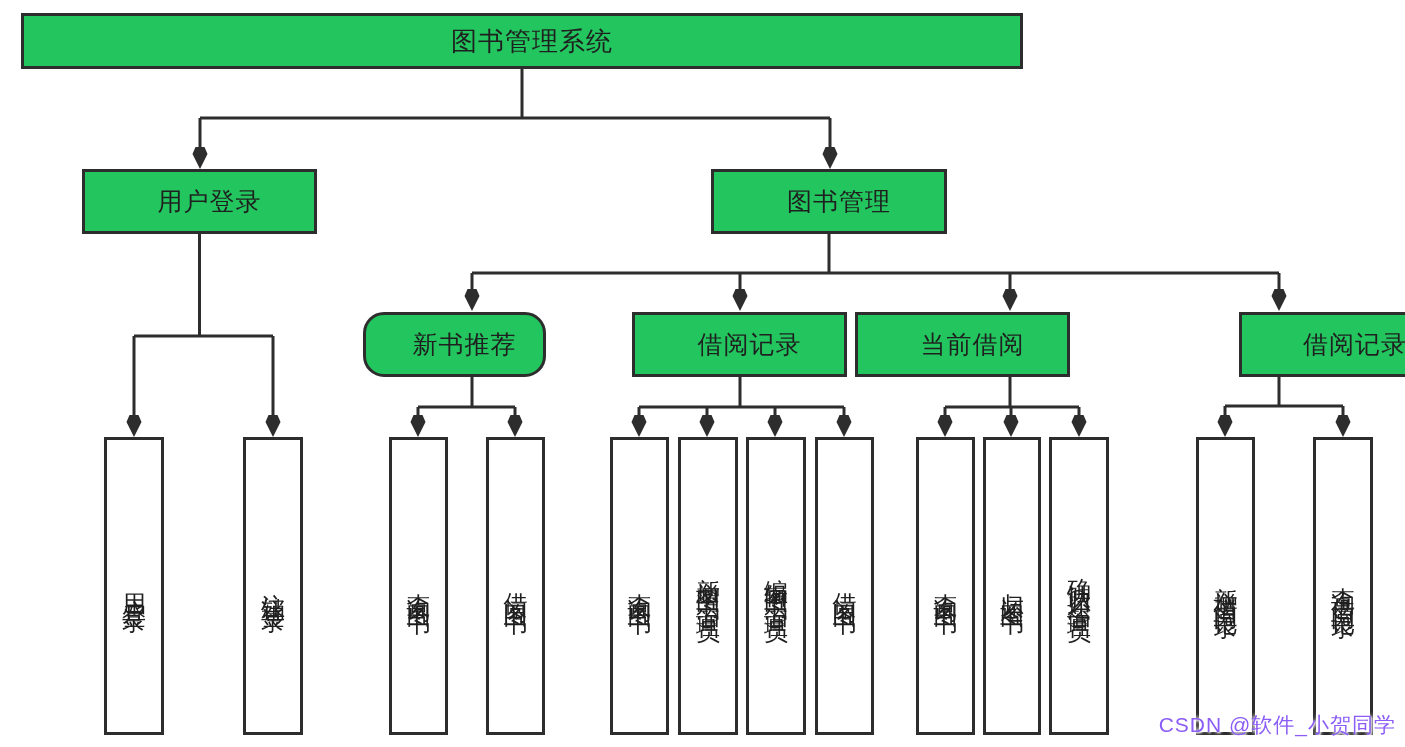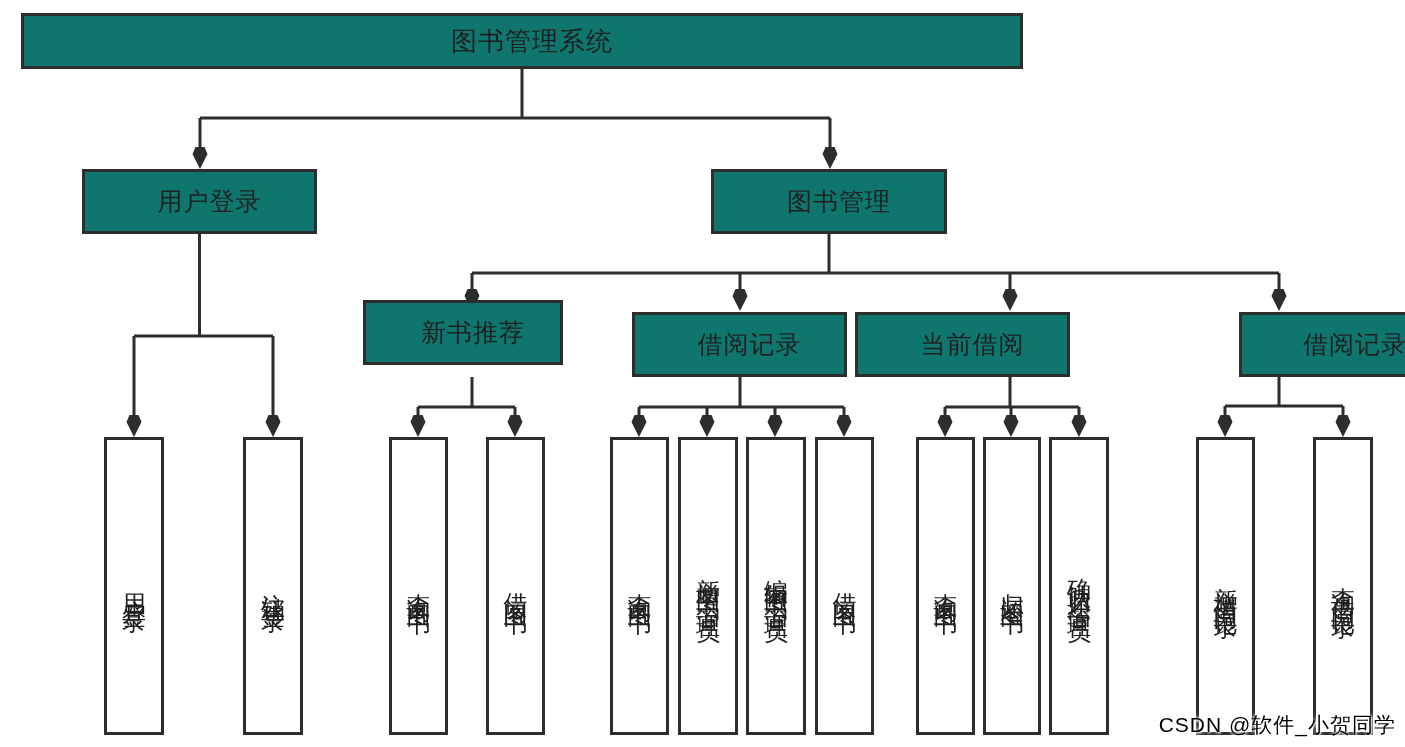--- a/index.html
+++ b/index.html
@@ -8,21 +8,21 @@
     width:1405px;height:747px;
     background:#ffffff;
     font-family:"Liberation Sans", sans-serif;
     overflow:hidden;
   }
   #connectors{position:absolute;left:0;top:0;width:1405px;height:747px;}
   .node{
     position:absolute;
     box-sizing:border-box;
     border:3px solid #2d2d2d;
-    background:#0f766e;
+    background:#22c55e;
     display:flex;align-items:center;justify-content:center;
     color:#1f1f1f;
     font-size:25px;
     letter-spacing:1px;
     white-space:nowrap;
     padding-left:20px;
   }
   .root{font-size:26px;}
   .vnode{
     position:absolute;
@@ -34,21 +34,21 @@
     color:#1f1f1f;
     font-size:24px;
     letter-spacing:6px;
     line-height:1;
     top:437px;height:298px;
   }
   .watermark{
     position:absolute;
     right:9px;bottom:8px;
     font-size:21px;
-    color:#000000;
+    color:#8b5cf6;
     letter-spacing:1px;
     text-shadow:0 0 4px #ffffff,0 0 4px #ffffff,1px 1px 2px #ffffff;
     z-index:5;
     white-space:nowrap;
   }
 </style>
 </head>
 <body>
 
 <div id="stage">
@@ -80,21 +80,21 @@
              M1079 437 l-7.5 -15 l3 -7 l9 0 l3 7 z
              M1225 437 l-7.5 -15 l3 -7 l9 0 l3 7 z
              M1343 437 l-7.5 -15 l3 -7 l9 0 l3 7 z"></path>
   </svg>
 
   <div class="node root" style="left:21px;top:13px;width:1002px;height:56px;">图书管理系统</div>
 
   <div class="node" style="left:82px;top:169px;width:235px;height:65px;">用户登录</div>
   <div class="node" style="left:711px;top:169px;width:236px;height:65px;">图书管理</div>
 
-  <div class="node" style="left:363px;top:300px;width:200px;height:65px;">新书推荐</div>
+  <div class="node" style="left:363px;top:312px;width:183px;height:65px;border-radius:21px;">新书推荐</div>
   <div class="node" style="left:632px;top:312px;width:215px;height:65px;">借阅记录</div>
   <div class="node" style="left:855px;top:312px;width:215px;height:65px;">当前借阅</div>
   <div class="node" style="left:1239px;top:312px;width:212px;height:65px;">借阅记录</div>
 
   <div class="vnode" style="left:104px;width:60px;">用户登录</div>
   <div class="vnode" style="left:243px;width:60px;">注销登录</div>
 
   <div class="vnode" style="left:389px;width:59px;">查询图书</div>
   <div class="vnode" style="left:486px;width:59px;">借阅图书</div>
 

